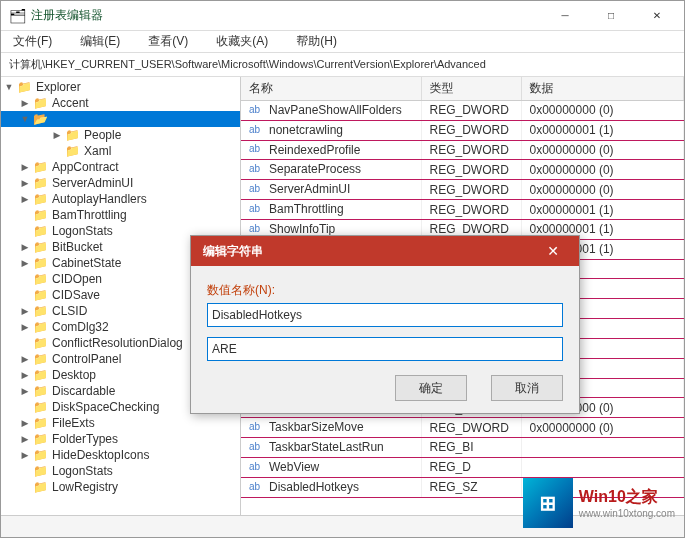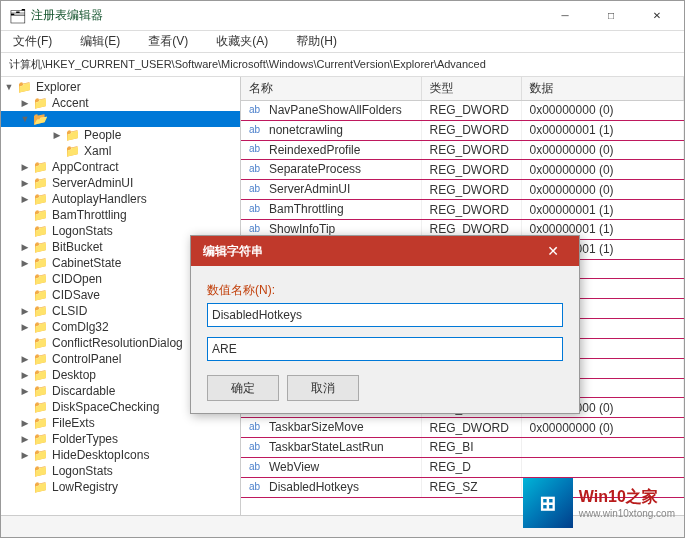--- a/index.html
+++ b/index.html
@@ -251,21 +251,22 @@
       border: 1px solid #0078d7;
       background: #fff;
       padding: 2px 4px;
       font-size: 12px;
       color: #333;
       margin-bottom: 10px;
       outline: none;
     }
     .dialog-buttons {
       display: flex;
-      gap: 8px;
+      justify-content: flex-end;
+      gap: 24px;
       padding-top: 4px;
     }
     .dialog-btn {
       width: 72px;
       height: 26px;
       background: #e5e5e5;
       border: 1px solid #aaa;
       font-size: 12px;
       color: #333;
       cursor: pointer;

